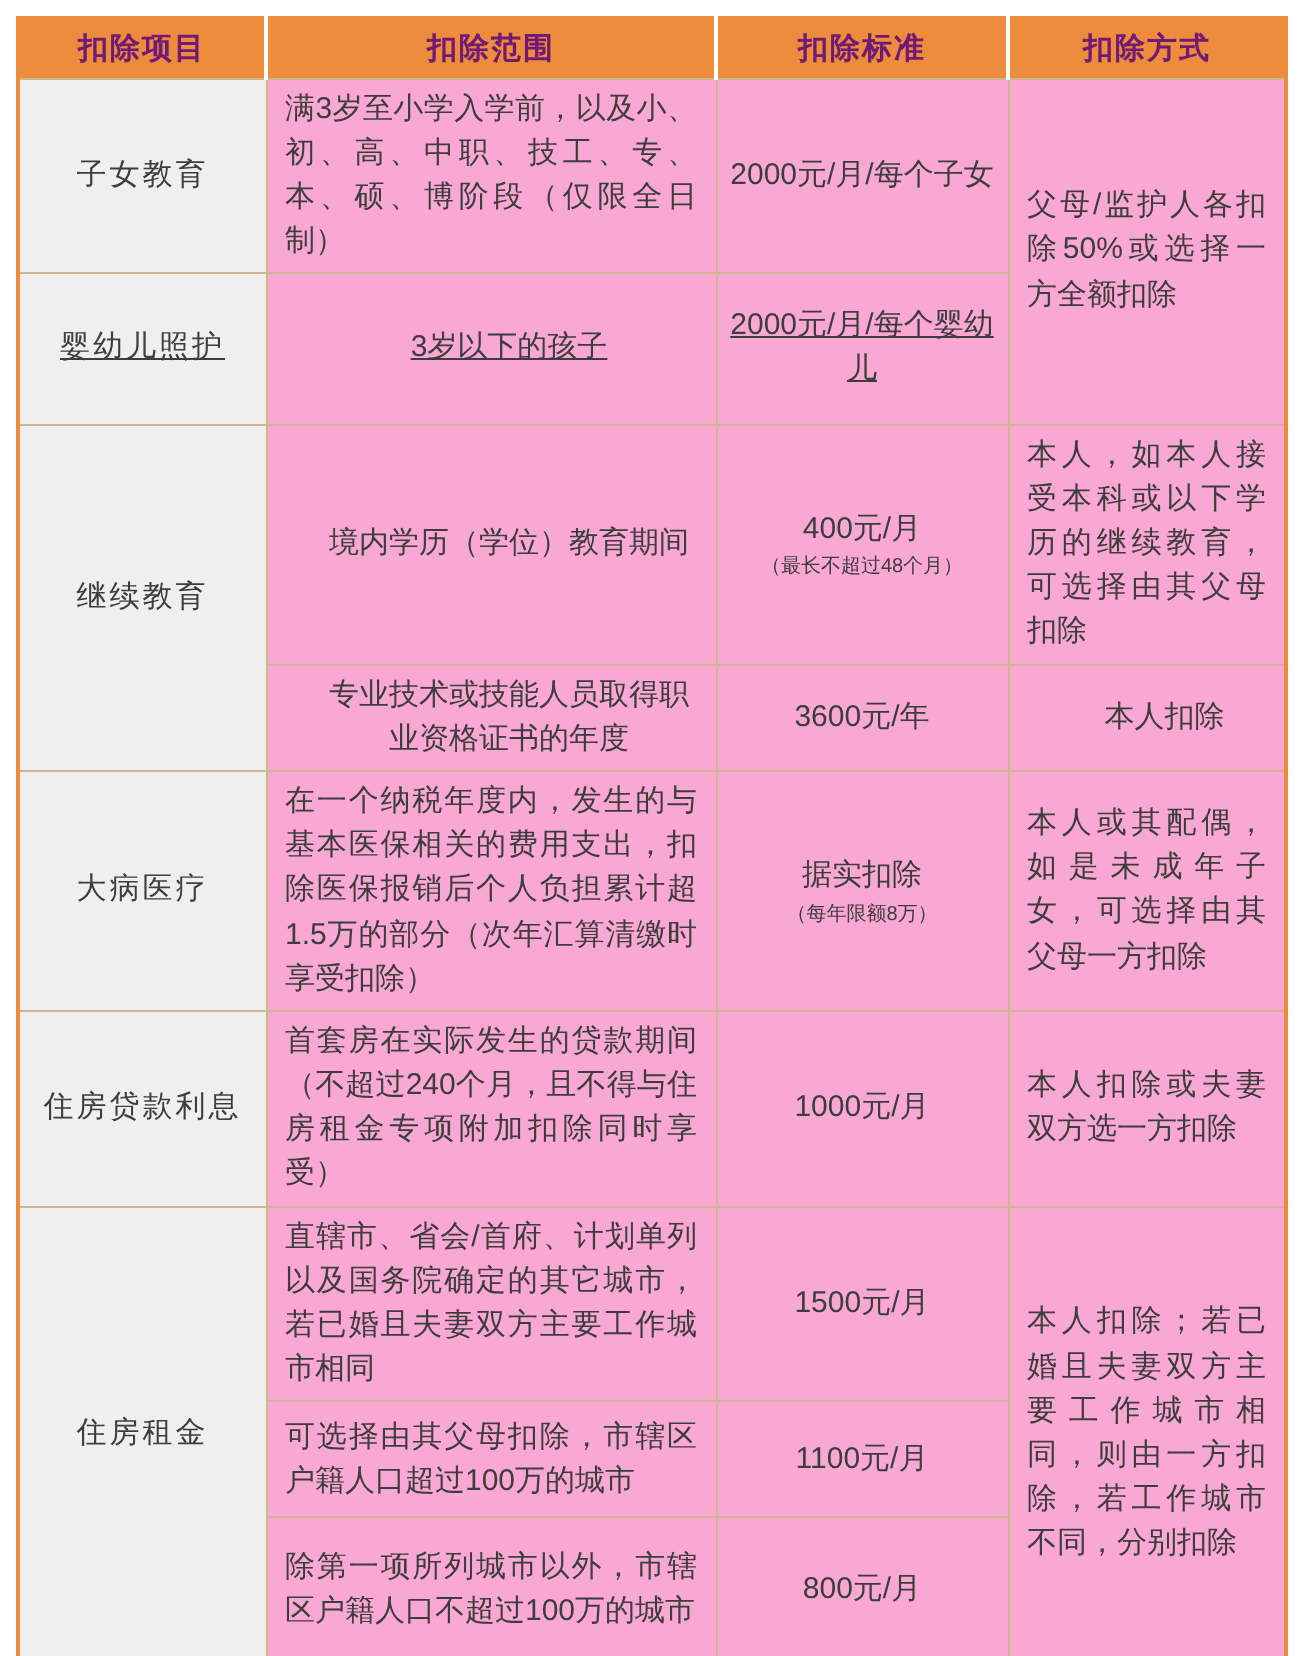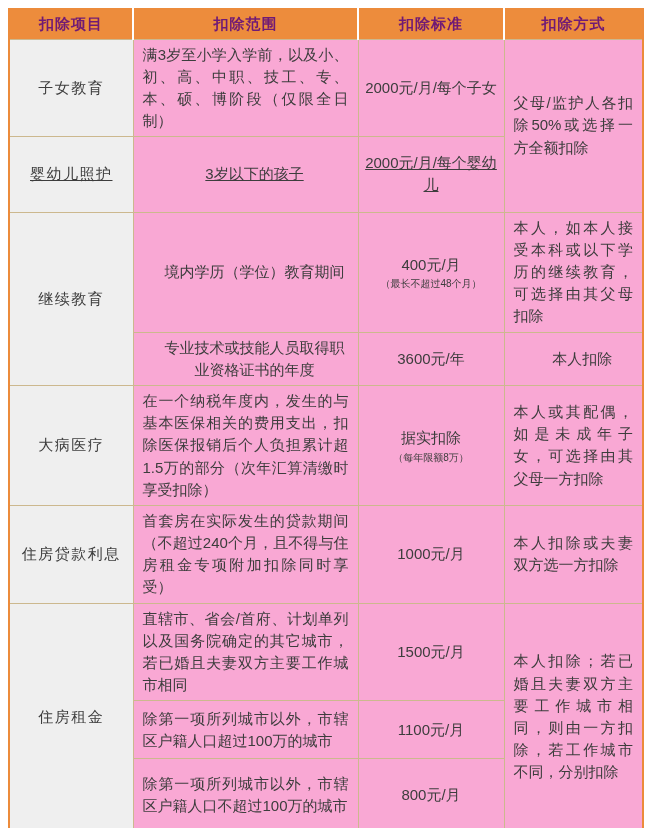--- a/index.html
+++ b/index.html
@@ -127,21 +127,21 @@
       </tr>
 
       <tr class="h88">
         <td class="item" rowspan="3">住房租金</td>
         <td class="l">直辖市、省会/首府、计划单列以及国务院确定的其它城市，若已婚且夫妻双方主要工作城市相同</td>
         <td class="std">1500元/月</td>
         <td class="l" rowspan="3">本人扣除；若已婚且夫妻双方主要工作城市相同，则由一方扣除，若工作城市不同，分别扣除</td>
       </tr>
 
       <tr class="h58">
-        <td class="l">除第一项所列城市以外，市辖区户籍人口超过100万的城市</td>
+        <td class="l">可选择由其父母扣除，市辖区户籍人口超过100万的城市</td>
         <td class="std">1100元/月</td>
       </tr>
 
       <tr class="h72">
         <td class="l">除第一项所列城市以外，市辖区户籍人口不超过100万的城市</td>
         <td class="std">800元/月</td>
       </tr>
 
       <tr class="h70">
         <td class="item" rowspan="2">赡养老人</td>

